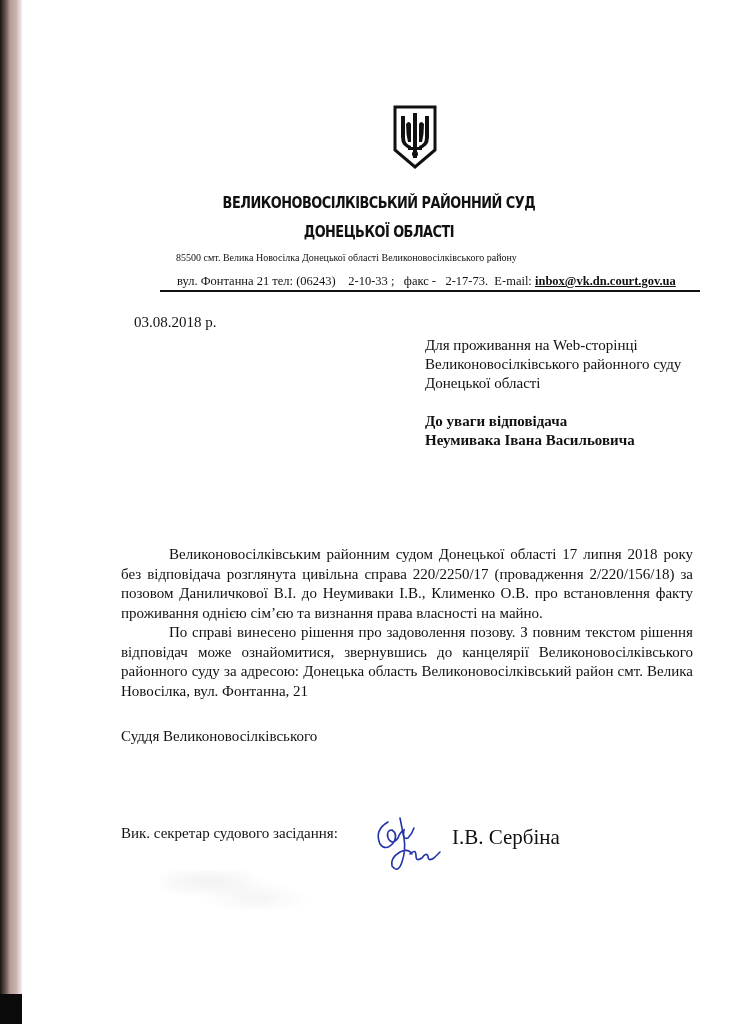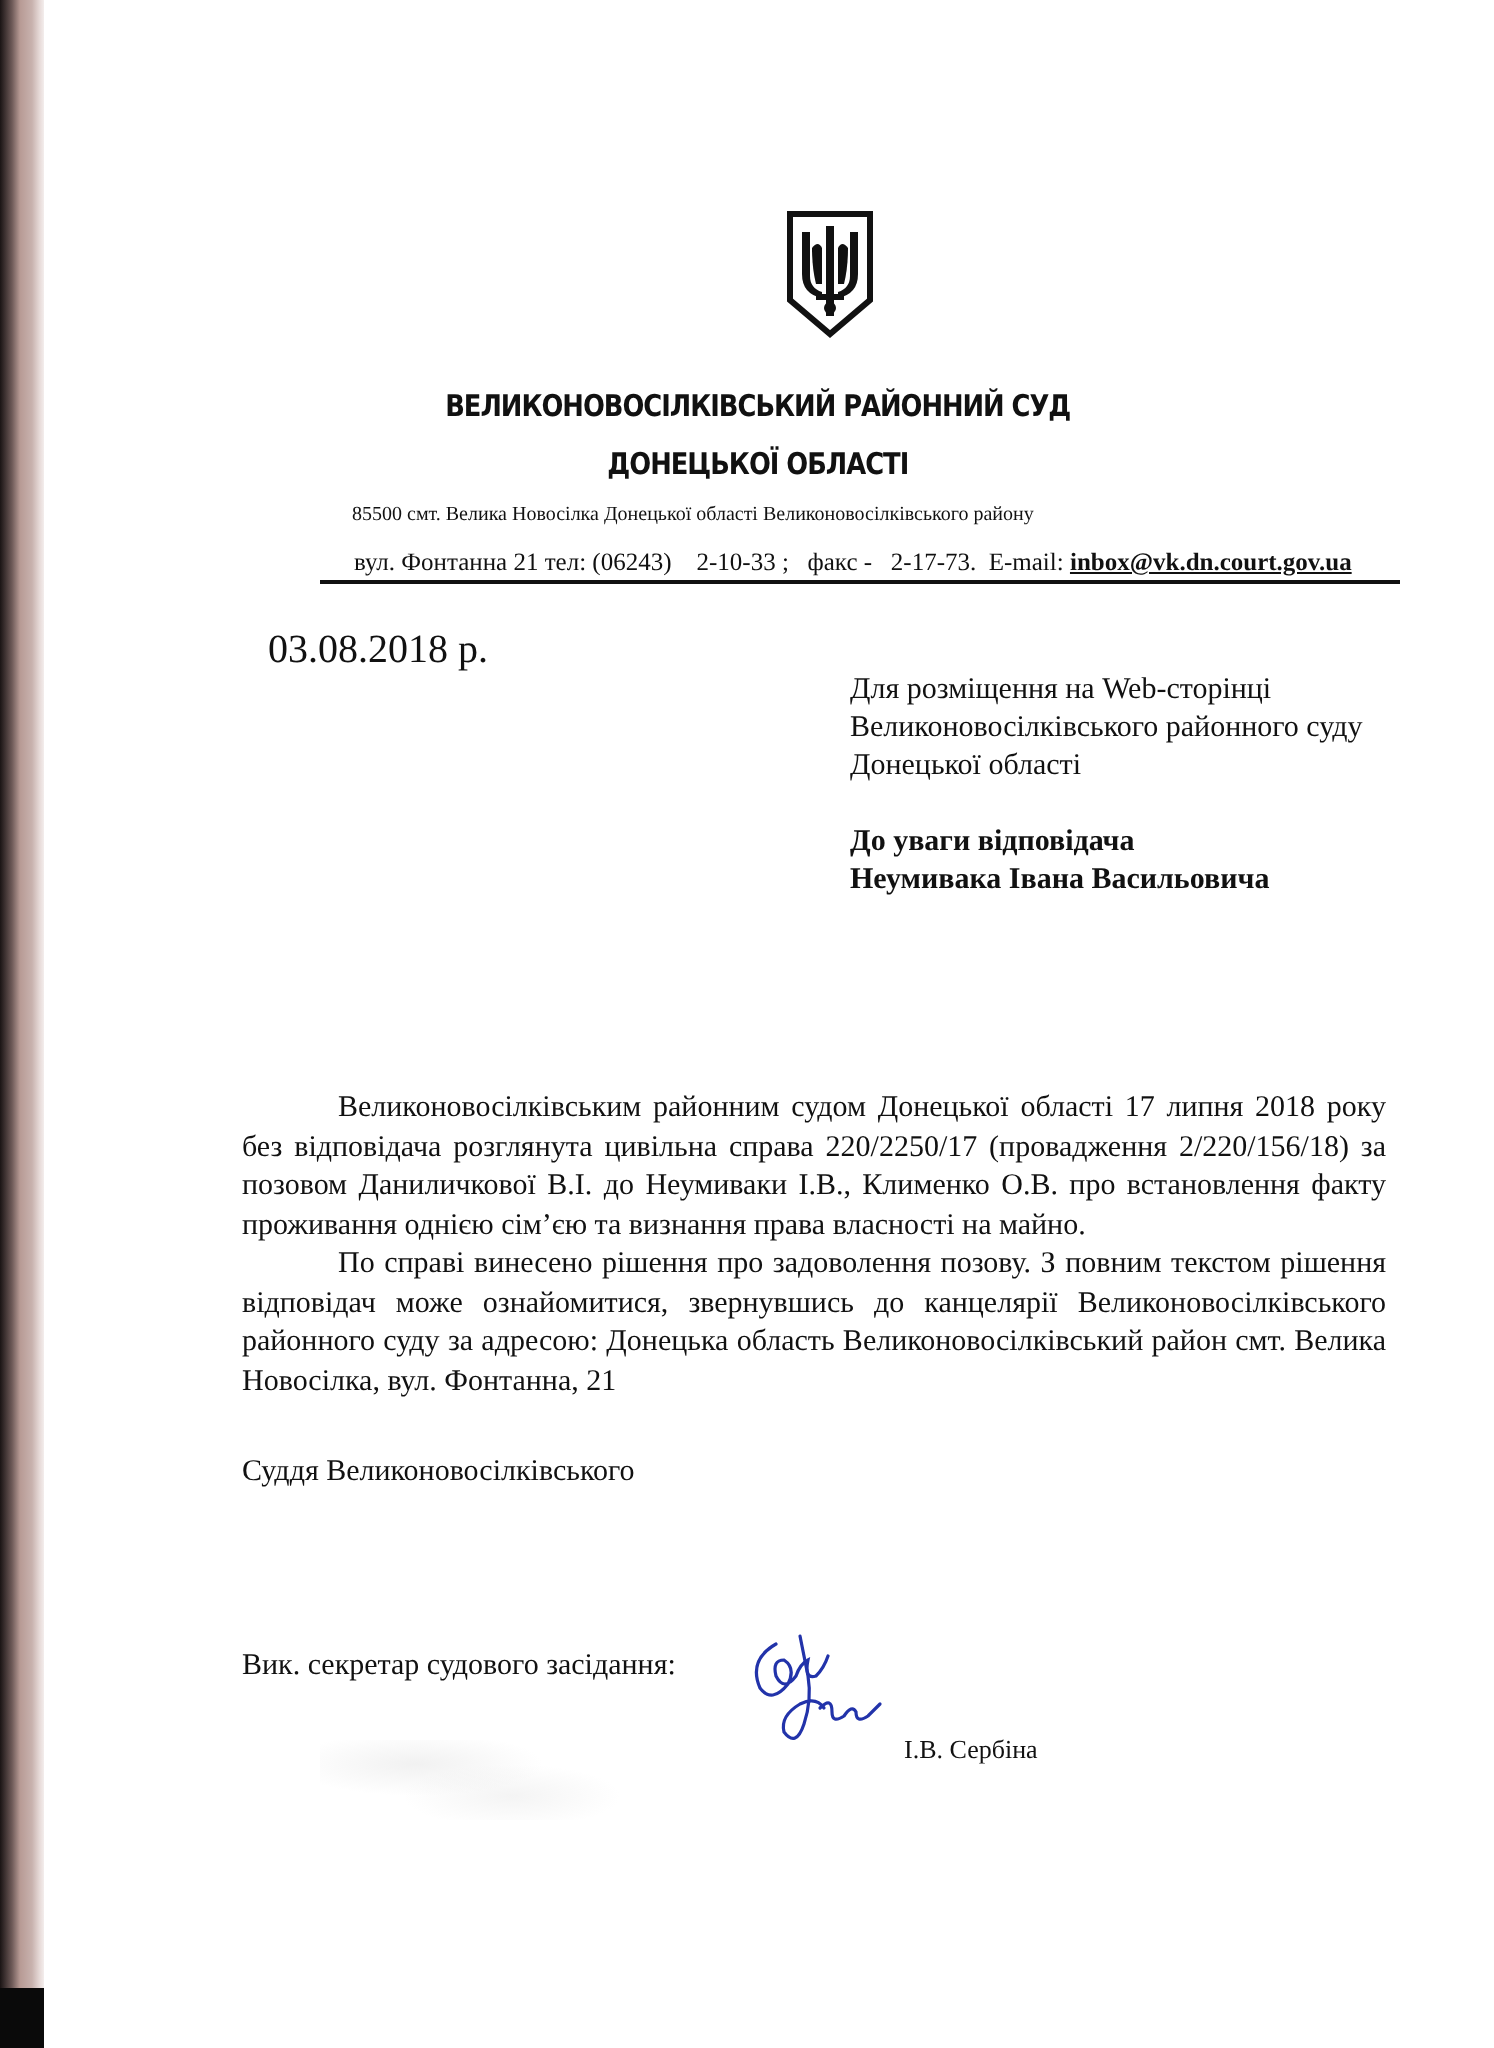--- a/index.html
+++ b/index.html
@@ -27,35 +27,35 @@
   .addr1 {
     position: absolute; left: 176px; top: 252px; font-size: 10px;
   }
   .addr2 {
     position: absolute; left: 177px; top: 274px; font-size: 12.5px;
   }
   .addr2 .email { text-decoration: underline; font-weight: bold; }
   .rule {
     position: absolute; left: 160px; top: 290px; width: 540px; height: 2px; background: #111;
   }
-  .date { position: absolute; left: 134px; top: 314px; font-size: 20px; }
+  .date { position: absolute; left: 134px; top: 314px; font-size: 15px; }
   .recipient {
     position: absolute; left: 425px; top: 336px; font-size: 15px; line-height: 19px;
   }
   .recipient .bold { font-weight: bold; }
   .body-text {
     position: absolute; left: 121px; top: 545px; width: 572px;
     font-size: 15px; line-height: 19.5px; text-align: justify;
   }
   .body-text p { margin: 0; text-indent: 48px; }
   .judge {
     position: absolute; left: 121px; top: 727px; font-size: 15px; line-height: 19px; text-align: center;
   }
   .secretary-label { position: absolute; left: 121px; top: 825px; font-size: 15px; }
-  .secretary-name { position: absolute; left: 452px; top: 867px; font-size: 13px; }
+  .secretary-name { position: absolute; left: 452px; top: 825px; font-size: 21px; }
   .signature { position: absolute; left: 370px; top: 812px; width: 80px; height: 80px; }
   .faint {
     position: absolute; left: 160px; top: 870px; width: 160px; height: 40px;
     background:
       radial-gradient(ellipse at 30% 30%, rgba(200,200,200,0.25) 0, transparent 40%),
       radial-gradient(ellipse at 60% 70%, rgba(200,200,200,0.2) 0, transparent 40%);
   }
 </style>
 </head>
 <body>
@@ -79,21 +79,21 @@
 <div class="court-title t1">ВЕЛИКОНОВОСІЛКІВСЬКИЙ РАЙОННИЙ СУД</div>
 <div class="court-title t2">ДОНЕЦЬКОЇ ОБЛАСТІ</div>
 
 <div class="addr1">85500 смт. Велика Новосілка Донецької області Великоновосілківського району</div>
 <div class="addr2"><span style="white-space:pre">вул. Фонтанна 21 тел: (06243)    2-10-33 ;   факс -   2-17-73.  E-mail: </span><span class="email">inbox@vk.dn.court.gov.ua</span></div>
 <div class="rule"></div>
 
 <div class="date">03.08.2018 р.</div>
 
 <div class="recipient">
-  <div>Для розміщення на Web-сторінці</div>
+  <div>Для проживання на Web-сторінці</div>
   <div>Великоновосілківського районного суду</div>
   <div>Донецької області</div>
   <div style="height:19px"></div>
   <div class="bold">До уваги відповідача</div>
   <div class="bold">Неумивака Івана Васильовича</div>
 </div>
 
 <div class="body-text">
   <p>Великоновосілківським районним судом Донецької області 17 липня 2018 року без відповідача розглянута цивільна справа 220/2250/17 (провадження 2/220/156/18) за позовом Даниличкової В.І. до Неумиваки І.В., Клименко О.В. про встановлення факту проживання однією сім’єю та визнання права власності на майно.</p>
   <p>По справі винесено рішення про задоволення позову. З повним текстом рішення відповідач може ознайомитися, звернувшись до канцелярії Великоновосілківського районного суду за адресою: Донецька область Великоновосілківський район смт. Велика Новосілка, вул. Фонтанна, 21</p>

